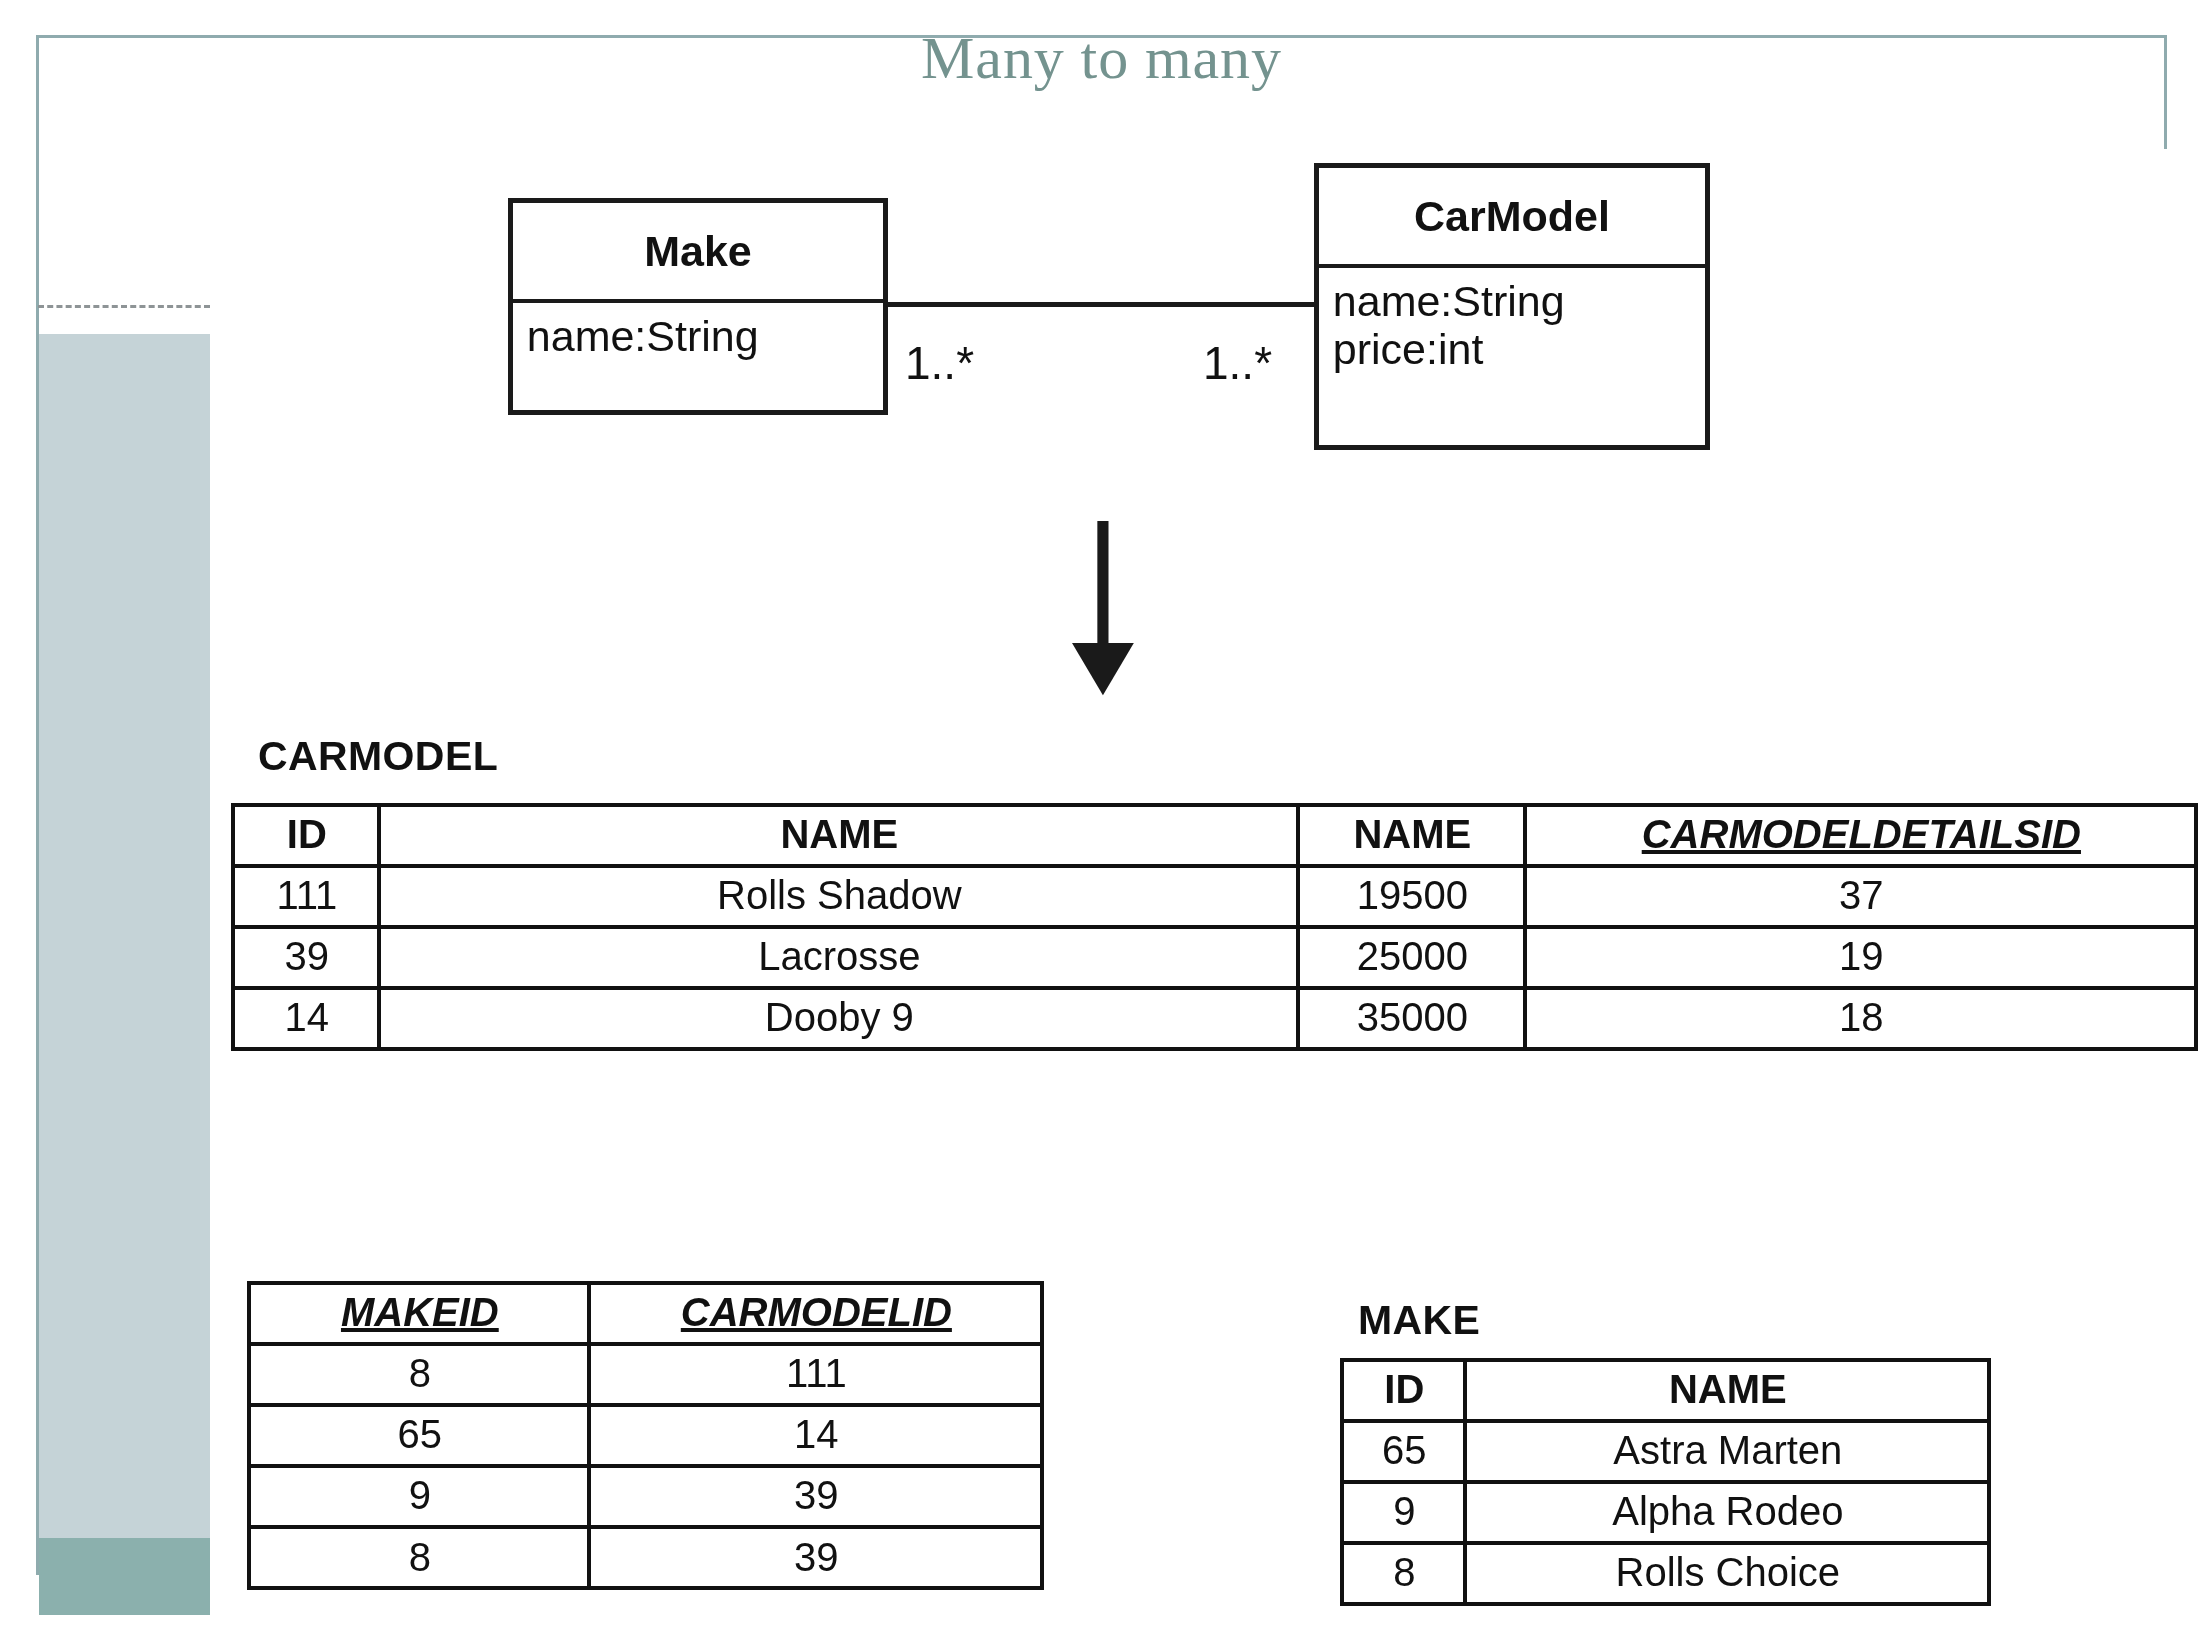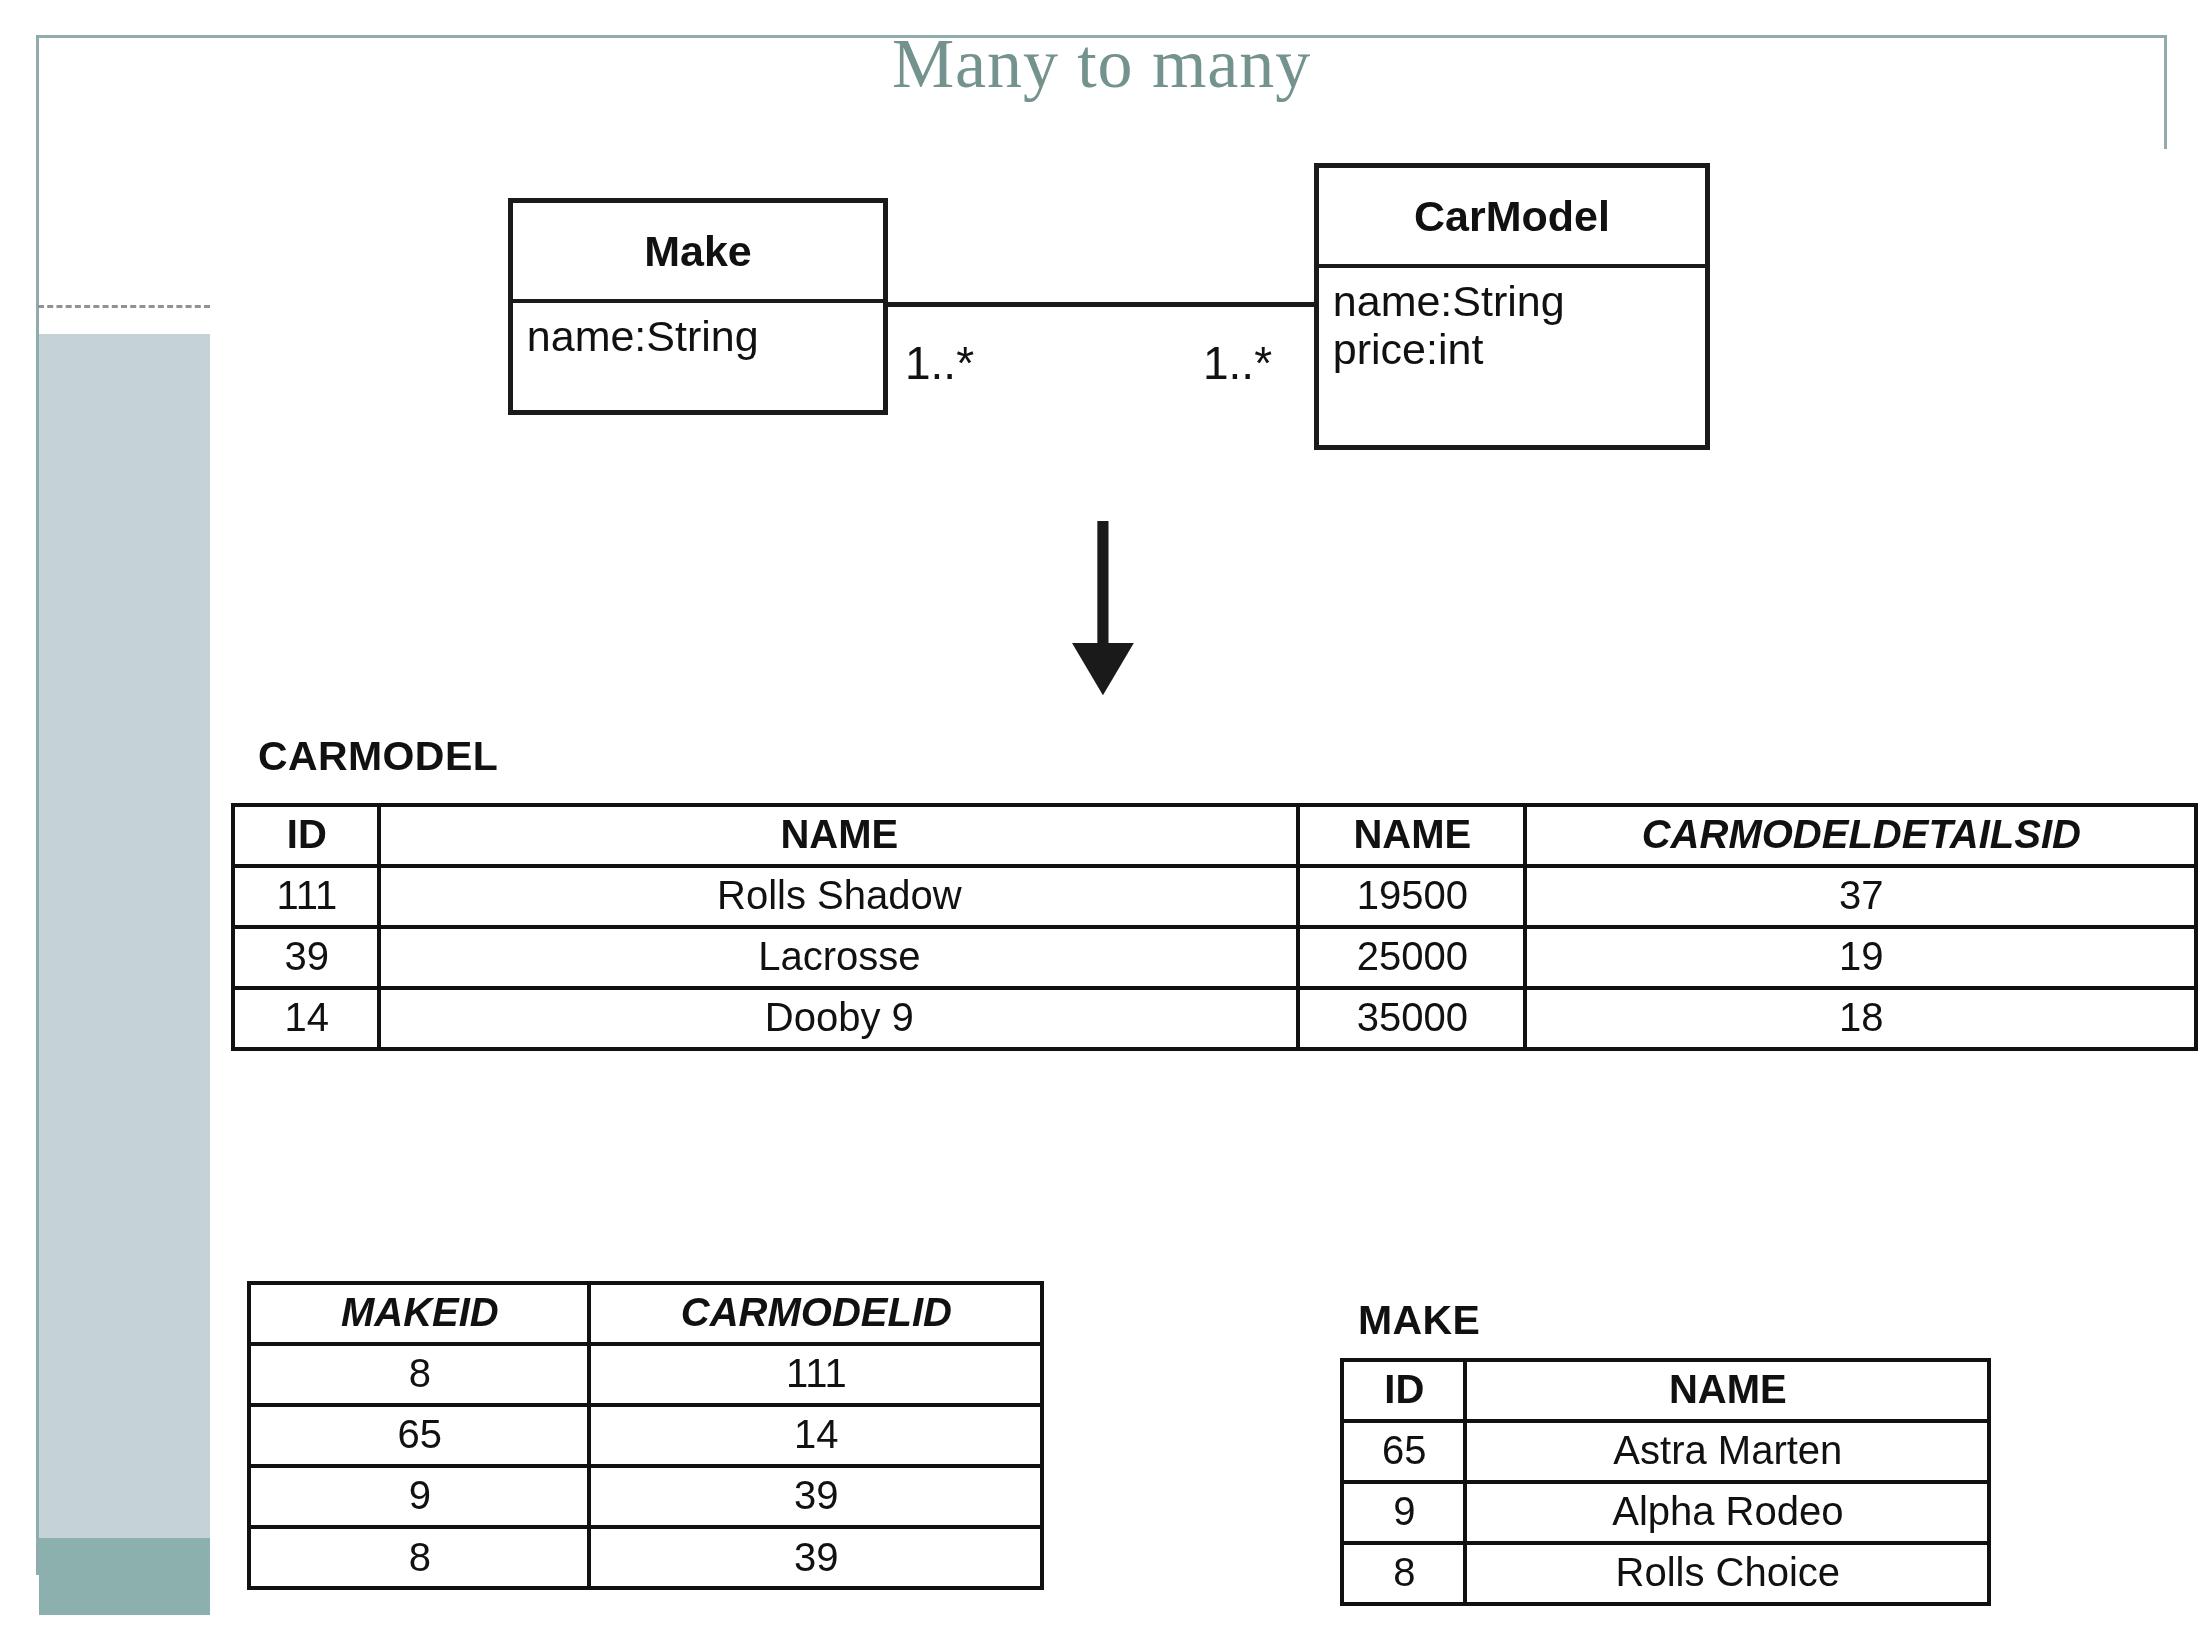--- a/index.html
+++ b/index.html
@@ -67,21 +67,21 @@
   }
 
   
   .slide-title {
     position: absolute;
     left: 0;
     top: 24px;
     width: 2203px;
     text-align: center;
     font-family: "Liberation Serif", serif;
-    font-size: 70px;
+    font-size: 60px;
     line-height: 1.15;
     color: #74938f;
     letter-spacing: 0.9px;
   }
 
   
   .uml-box {
     position: absolute;
     border: 5.2px solid #1a1a1a;
     background: #ffffff;
@@ -160,21 +160,21 @@
     color: #111111;
     font-weight: normal;
     text-align: center;
     padding: 5.2px 10.3px 6.9px 12px;
     height: 59px;
     box-sizing: border-box;
     overflow: hidden;
     white-space: nowrap;
   }
   table.dbtable th { font-weight: bold; }
-  table.dbtable th.fk { font-weight: bold; font-style: italic; }
+  table.dbtable th.fk { font-weight: bold; font-style: italic; text-decoration: underline; }
 
   
   #tbl-carmodel { left: 231px; top: 803px; width: 1963px; }
   #tbl-carmodel col.c0 { width: 146px; }
   #tbl-carmodel col.c1 { width: 919px; }
   #tbl-carmodel col.c2 { width: 227px; }
   #tbl-carmodel col.c3 { width: 671px; }
   #lbl-carmodel { left: 258px; top: 733px; }
 
   

